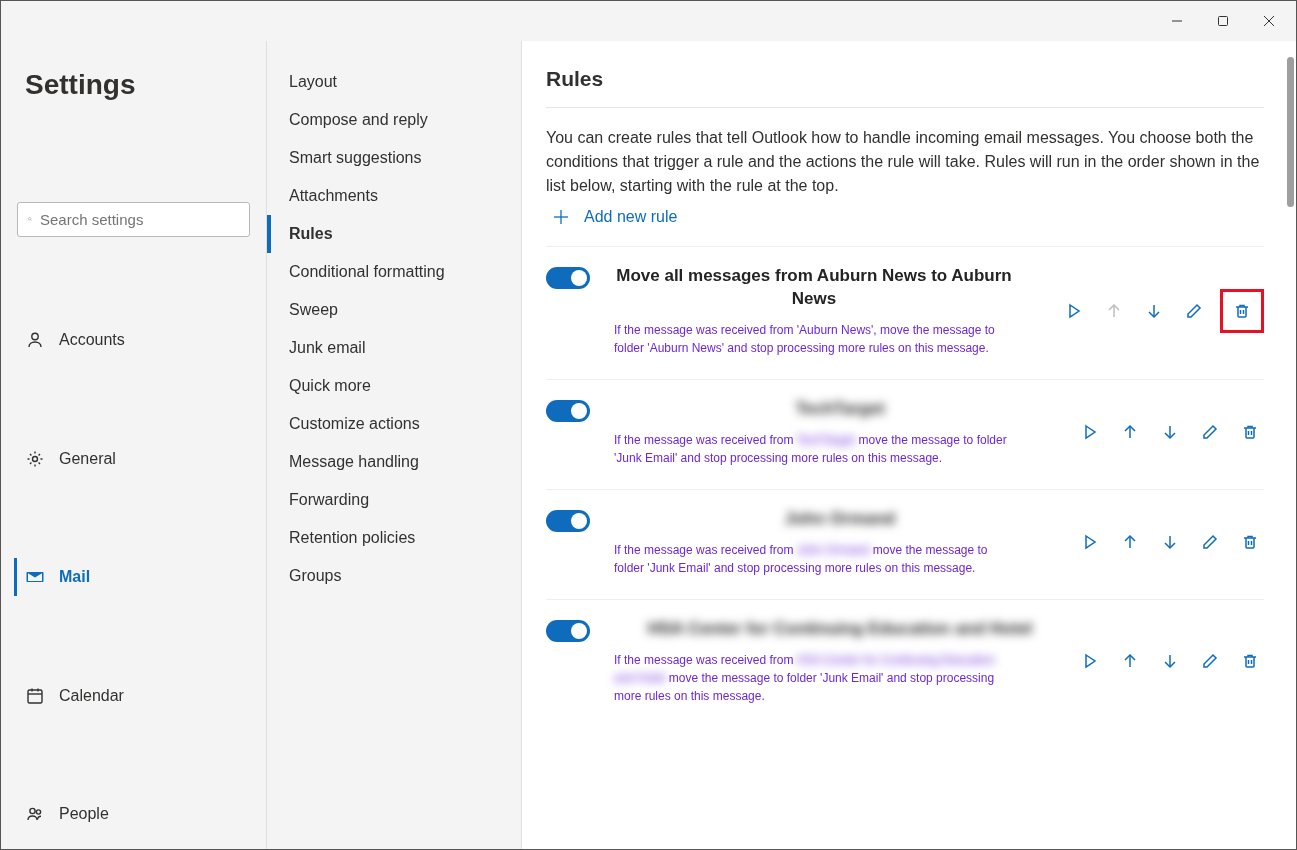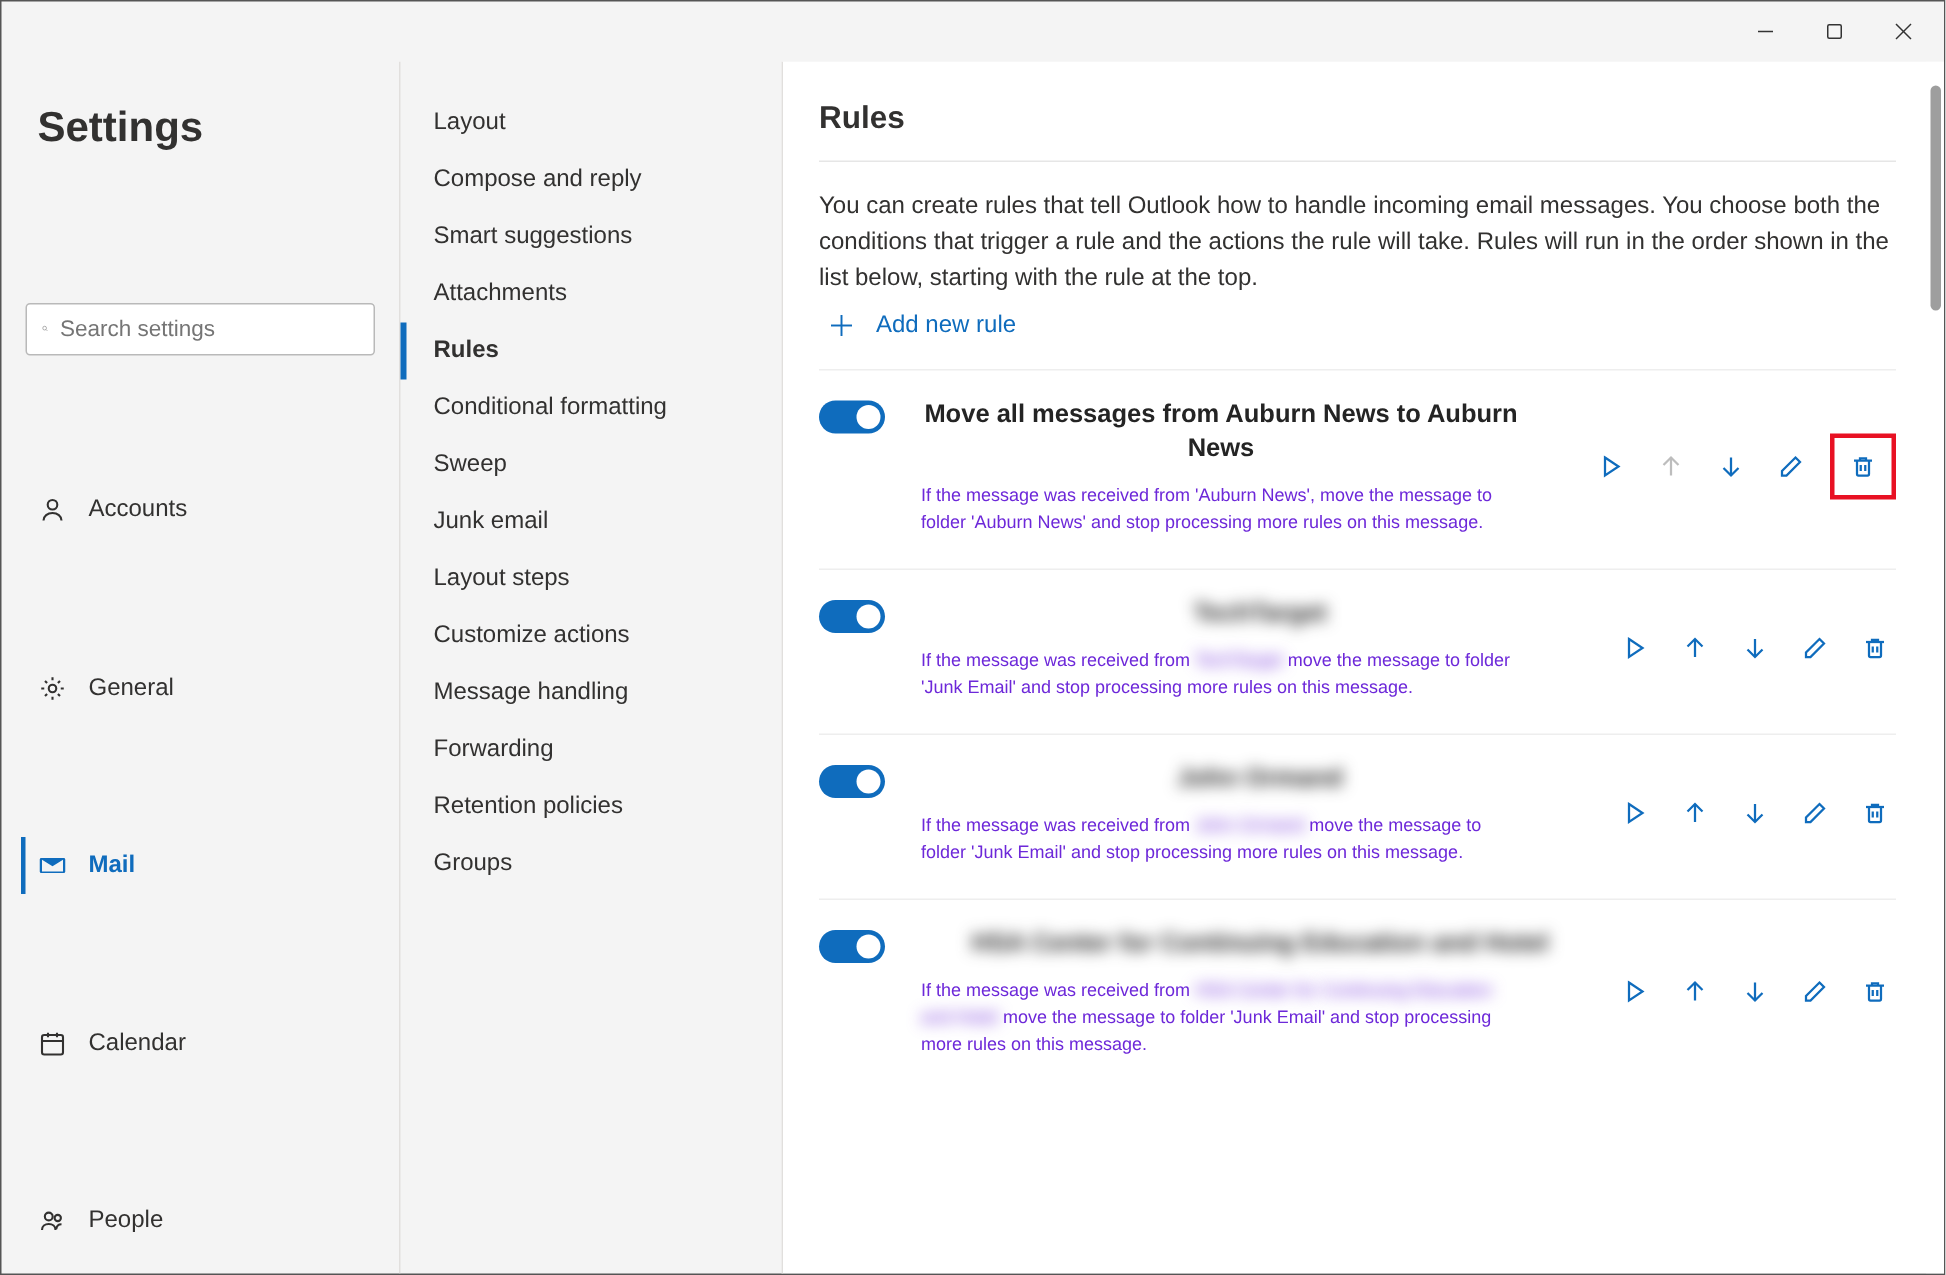--- a/index.html
+++ b/index.html
@@ -309,21 +309,21 @@
       <div class="subnav-item">
           <span>Conditional formatting</span>
         </div>
       <div class="subnav-item">
           <span>Sweep</span>
         </div>
       <div class="subnav-item">
           <span>Junk email</span>
         </div>
       <div class="subnav-item">
-          <span>Layout steps</span>
+          <span>Quick more</span>
         </div>
       <div class="subnav-item">
           <span>Customize actions</span>
         </div>
       <div class="subnav-item">
           <span>Message handling</span>
         </div>
       <div class="subnav-item">
           <span>Forwarding</span>
         </div>

